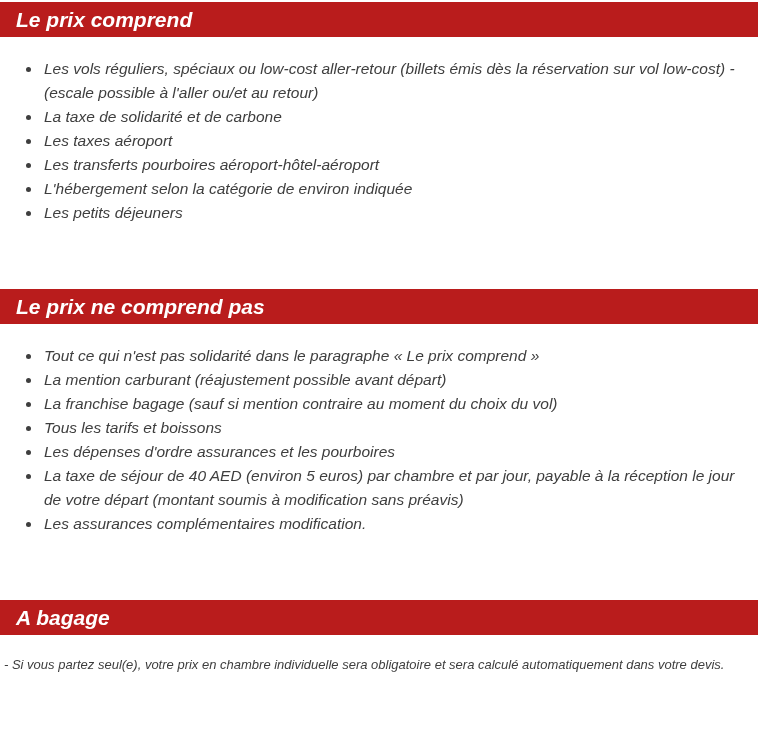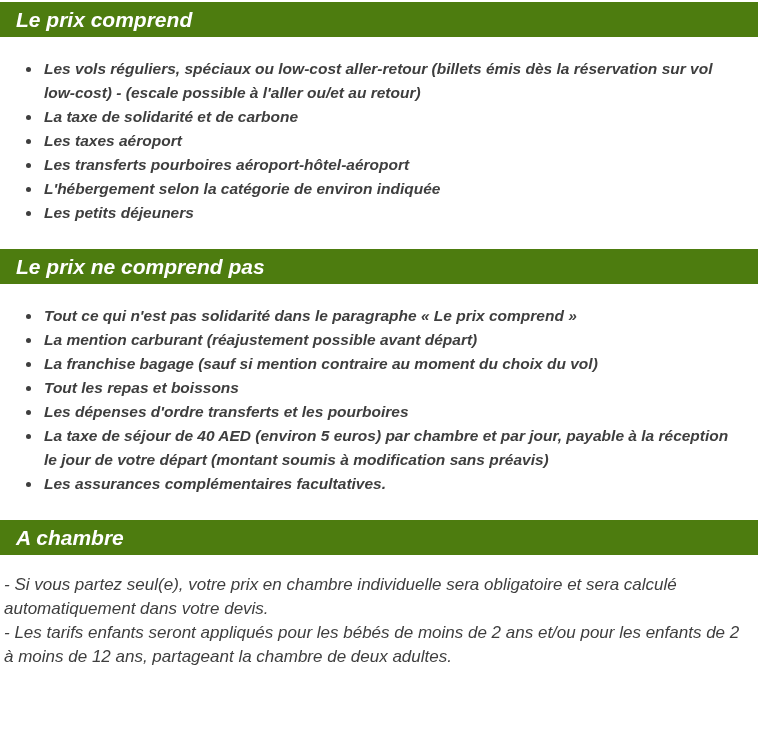--- a/index.html
+++ b/index.html
@@ -8,46 +8,45 @@
     padding: 0;
     background: #ffffff;
   }
   body {
     width: 758px;
     min-height: 755px;
     font-family: "Liberation Sans", "DejaVu Sans", sans-serif;
     font-style: italic;
     color: #3e3e3e;
   }
-  .section { margin-top: 24px; }
+  .section { margin-top: 64px; }
   .section.first { margin-top: 2px; }
   .section-header {
-    background: #4d7c0f;
+    background: #b91c1c;
     color: #ffffff;
     font-size: 21px;
     font-weight: 700;
     line-height: 35px;
     height: 35px;
     padding: 0 16px;
   }
   ul.bullet-list {
     margin: 20px 0 0 0;
     padding: 0 16px 0 42px;
     list-style: disc outside;
     font-size: 15.5px;
     line-height: 24px;
-    font-weight: bold;
   }
   ul.bullet-list li {
     padding-left: 2px;
   }
   .notes-body {
     margin-top: 18px;
     padding: 0 6px 0 4px;
-    font-size: 17px;
+    font-size: 13px;
     line-height: 24px;
   }
   .notes-body p { margin: 0; }
 </style>
 </head>
 <body>
 
 <div>
 
   <div class="section first">
@@ -61,28 +60,27 @@
       <li>Les petits déjeuners</li>
     </ul>
   </div>
 
   <div class="section">
     <div class="section-header">Le prix ne comprend pas</div>
     <ul class="bullet-list">
       <li>Tout ce qui n'est pas solidarité dans le paragraphe « Le prix comprend »</li>
       <li>La mention carburant (réajustement possible avant départ)</li>
       <li>La franchise bagage (sauf si mention contraire au moment du choix du vol)</li>
-      <li>Tout les repas et boissons</li>
-      <li>Les dépenses d'ordre transferts et les pourboires</li>
+      <li>Tous les tarifs et boissons</li>
+      <li>Les dépenses d'ordre assurances et les pourboires</li>
       <li>La taxe de séjour de 40 AED (environ 5 euros) par chambre et par jour, payable à la réception le jour de votre départ (montant soumis à modification sans préavis)</li>
-      <li>Les assurances complémentaires facultatives.</li>
+      <li>Les assurances complémentaires modification.</li>
     </ul>
   </div>
 
   <div class="section">
-    <div class="section-header">A chambre</div>
+    <div class="section-header">A bagage</div>
     <div class="notes-body">
       <p>- Si vous partez seul(e), votre prix en chambre individuelle sera obligatoire et sera calculé automatiquement dans votre devis.</p>
-      <p>- Les tarifs enfants seront appliqués pour les bébés de moins de 2 ans et/ou pour les enfants de 2 à moins de 12 ans, partageant la chambre de deux adultes.</p>
     </div>
   </div>
 
 </div>
 
 </body></html>

